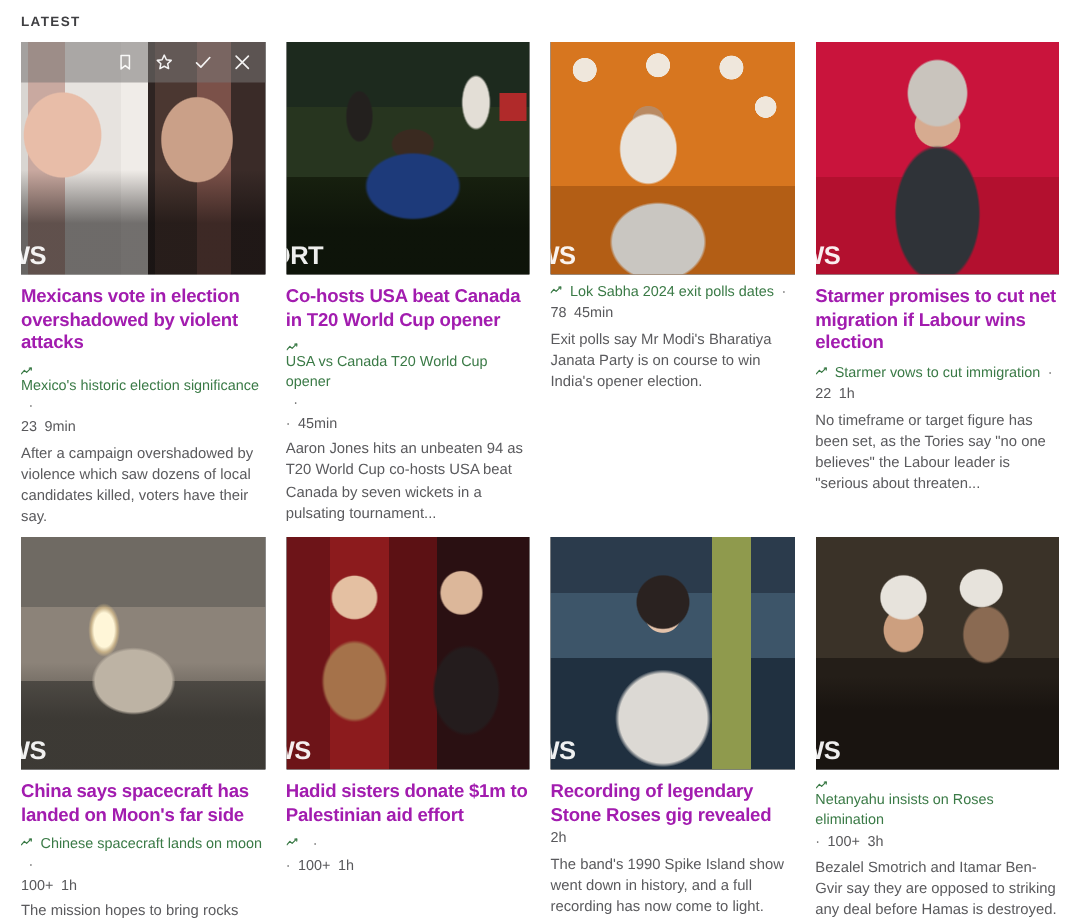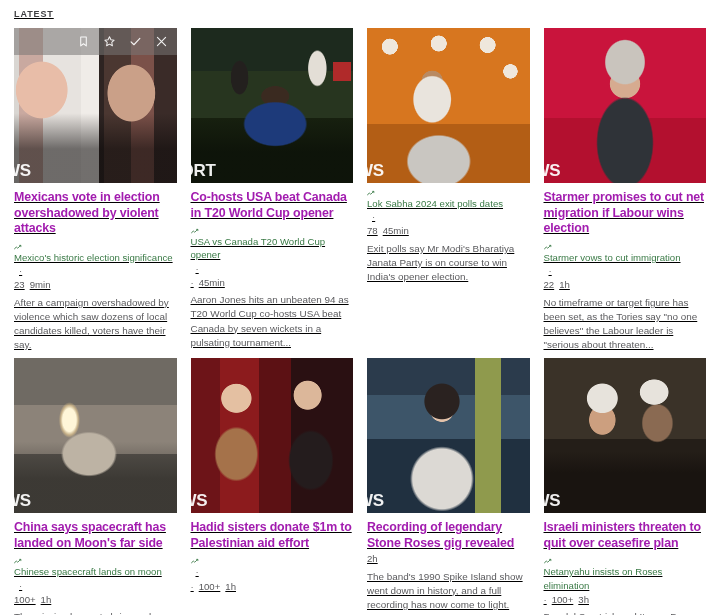--- a/index.html
+++ b/index.html
@@ -2,21 +2,21 @@
 <html><head>
 <meta charset="utf-8">
 <style>
   * { box-sizing: border-box; margin: 0; padding: 0; }
   html, body {
     width: 720px; height: 615px;
     background: #ffffff;
     font-family: "Liberation Sans", sans-serif;
     overflow: hidden;
   }
-  .page { width: 720px; height: 615px; position: relative; overflow: hidden; text-decoration: underline; }
+  .page { width: 720px; height: 615px; position: relative; overflow: hidden; }
 
   .section-header {
     font-size: 9px;
     font-weight: bold;
     letter-spacing: 0.9px;
     color: #3f3f42;
     padding: 9px 0 0 14px;
   }
 
   .grid {
@@ -78,21 +78,20 @@
   }
 
   .trend-row {
     display: flex;
     align-items: flex-start;
     flex-wrap: wrap;
     margin-top: 5px;
     font-size: 9.6px;
     line-height: 1.38;
     color: #3c7a47;
-    flex-direction: column;
   }
   .trend-icon { flex: 0 0 auto; margin: 2px 4px 0 0; }
   .trend-icon svg { display: block; width: 9px; height: 7px; }
   .trend-text { color: #3a7a46; }
   .trend-dot { color: #6a6a6a; margin-left: 5px; }
 
   .meta-row {
     margin-top: 2px;
     font-size: 9.6px;
     color: #58585b;
@@ -384,21 +383,20 @@
         <div class="meta-row">
           <span>2h</span>
         </div>
         <div class="summary">The band's 1990 Spike Island show went down in history, and a full recording has now come to light.</div>
       </div>
       <div class="card">
         <div class="thumb">
           <div class="art art-israel"></div>
           <span class="watermark">WS</span>
         </div>
-        <div class="headline">Israeli ministers threaten to quit over ceasefire plan</div>
         <div class="trend-row">
           <span class="trend-icon">
             <svg viewBox="0 0 12 8" fill="none" xmlns="http://www.w3.org/2000/svg">
               <path d="M0.5 6.2 L3 3.2 L5 5 L8.6 1.4" stroke="#3a7a46" stroke-width="1.1" stroke-linecap="round" stroke-linejoin="round"></path>
               <path d="M7.4 1.2 L9.2 1.1 L9.1 2.9" stroke="#3a7a46" stroke-width="1.1" stroke-linecap="round" stroke-linejoin="round"></path>
             </svg>
           </span>
           <span class="trend-text">Netanyahu insists on Roses elimination</span>
         </div>
         <div class="meta-row">

